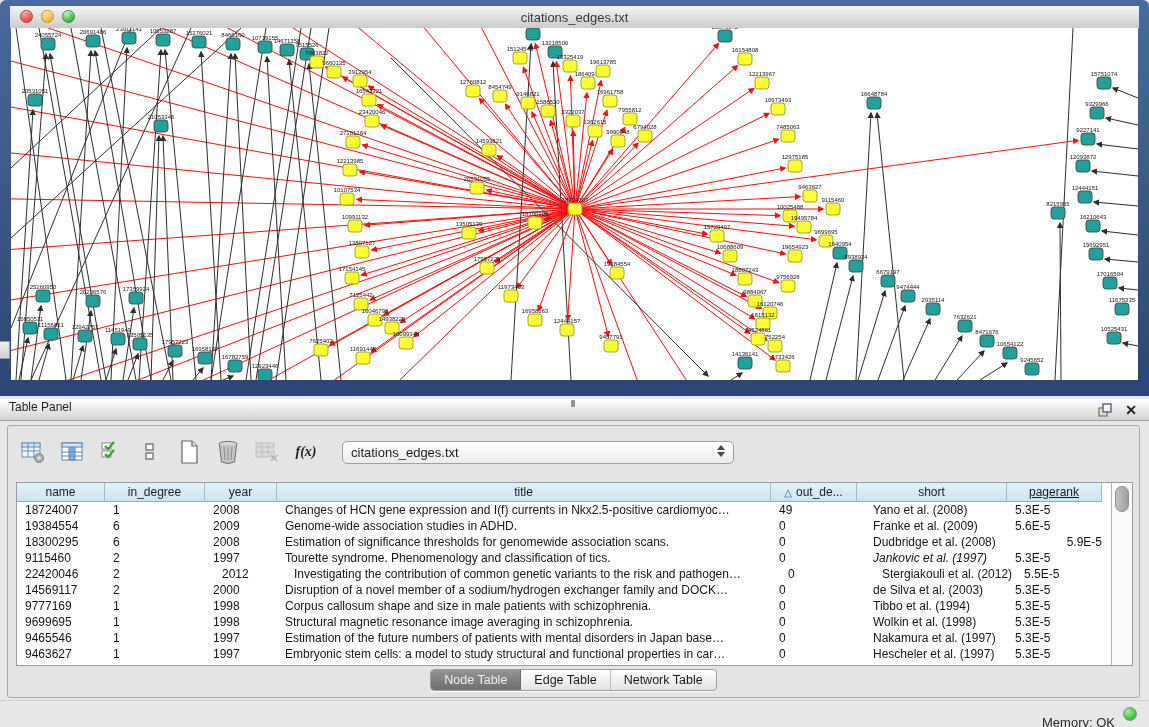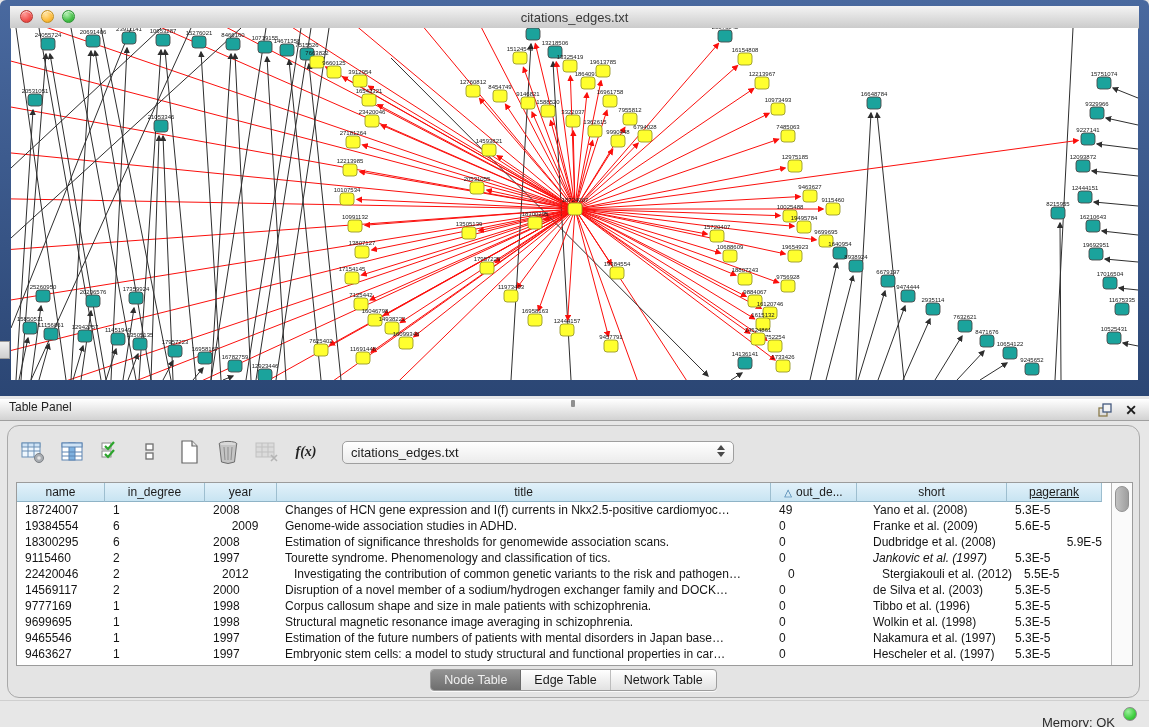--- a/index.html
+++ b/index.html
@@ -27,21 +27,21 @@
   .panel-header{position:absolute;left:0;top:399px;width:1149px;height:22px;
     background:linear-gradient(#fdfdfd,#d2d2d2);border-top:1px solid #ffffff;
     border-bottom:1px solid #9f9f9f;display:flex;box-sizing:border-box;}
   .panel-title{font-size:12px;color:#222;margin-left:9px;}
   .panel-header-icons{position:absolute;right:10px;top:2px;display:flex;gap:10px;align-items:center;}
   .hdr-icon{width:16px;height:16px;display:flex;align-items:center;justify-content:center;cursor:default;}
   .close-x{font-size:14px;font-weight:bold;color:#1c1c1c;line-height:16px;}
   .grip{position:absolute;left:571px;top:0;width:4px;height:7px;background:#8f8f8f;border-radius:1px;}
 
   .panel-inner{position:absolute;left:7px;top:425px;width:1133px;height:273px;
-    background:#e4e4e4;border:1px solid #a9a9a9;border-radius:12px;box-sizing:border-box;}
+    background:#e4e4e4;border:1px solid #a9a9a9;border-radius:3px;box-sizing:border-box;}
 
   .toolbar{position:absolute;left:12px;top:12px;height:28px;display:flex;align-items:center;gap:13px;}
   .tb-icon{width:26px;height:26px;display:flex;align-items:center;justify-content:center;}
   .tb-icon.disabled{opacity:.55;}
   .fx{font-family:"Liberation Serif",serif;font-style:italic;font-weight:bold;font-size:14px;color:#222;}
 
   .combo{margin-left:10px;width:392px;height:23px;border:1px solid #9f9f9f;border-radius:5px;
     background:linear-gradient(#ffffff,#ebebeb);display:flex;align-items:center;
     font-size:13px;color:#1c1c1c;padding:0 8px;box-sizing:border-box;position:relative;}
   .combo .arrows{position:absolute;right:8px;top:3px;display:flex;flex-direction:column;gap:2px;}
@@ -819,21 +819,21 @@
             <div class="tcell c1" style="width: 100px;">1</div>
             <div class="tcell c2" style="width: 72px;">2008</div>
             <div class="tcell c3" style="width: 494px;">Changes of HCN gene expression and I(f) currents in Nkx2.5-positive cardiomyoc…</div>
             <div class="tcell c4" style="width: 86px;">49</div>
             <div class="tcell c5" style="width: 150px;">Yano et al. (2008)</div>
             <div class="tcell c6" style="width: 95px;">5.3E-5</div>
           </div>
           <div class="trow">
             <div class="tcell c0" style="width: 88px;">19384554</div>
             <div class="tcell c1" style="width: 100px;">6</div>
-            <div class="tcell c2" style="width: 72px; text-align: center;">2009</div>
+            <div class="tcell c2" style="width: 72px;">2009</div>
             <div class="tcell c3" style="width: 494px;">Genome-wide association studies in ADHD.</div>
             <div class="tcell c4" style="width: 86px;">0</div>
             <div class="tcell c5" style="width: 150px;">Franke et al. (2009)</div>
             <div class="tcell c6" style="width: 95px;">5.6E-5</div>
           </div>
           <div class="trow">
             <div class="tcell c0" style="width: 88px;">18300295</div>
             <div class="tcell c1" style="width: 100px;">6</div>
             <div class="tcell c2" style="width: 72px;">2008</div>
             <div class="tcell c3" style="width: 494px;">Estimation of significance thresholds for genomewide association scans.</div>
@@ -867,21 +867,21 @@
             <div class="tcell c4" style="width: 86px;">0</div>
             <div class="tcell c5" style="width: 150px;">de Silva et al. (2003)</div>
             <div class="tcell c6" style="width: 95px;">5.3E-5</div>
           </div>
           <div class="trow">
             <div class="tcell c0" style="width: 88px;">9777169</div>
             <div class="tcell c1" style="width: 100px;">1</div>
             <div class="tcell c2" style="width: 72px;">1998</div>
             <div class="tcell c3" style="width: 494px;">Corpus callosum shape and size in male patients with schizophrenia.</div>
             <div class="tcell c4" style="width: 86px;">0</div>
-            <div class="tcell c5" style="width: 150px;">Tibbo et al. (1996)</div>
+            <div class="tcell c5" style="width: 150px;">Tibbo et al. (1994)</div>
             <div class="tcell c6" style="width: 95px;">5.3E-5</div>
           </div>
           <div class="trow">
             <div class="tcell c0" style="width: 88px;">9699695</div>
             <div class="tcell c1" style="width: 100px;">1</div>
             <div class="tcell c2" style="width: 72px;">1998</div>
             <div class="tcell c3" style="width: 494px;">Structural magnetic resonance image averaging in schizophrenia.</div>
             <div class="tcell c4" style="width: 86px;">0</div>
             <div class="tcell c5" style="width: 150px;">Wolkin et al. (1998)</div>
             <div class="tcell c6" style="width: 95px;">5.3E-5</div>

